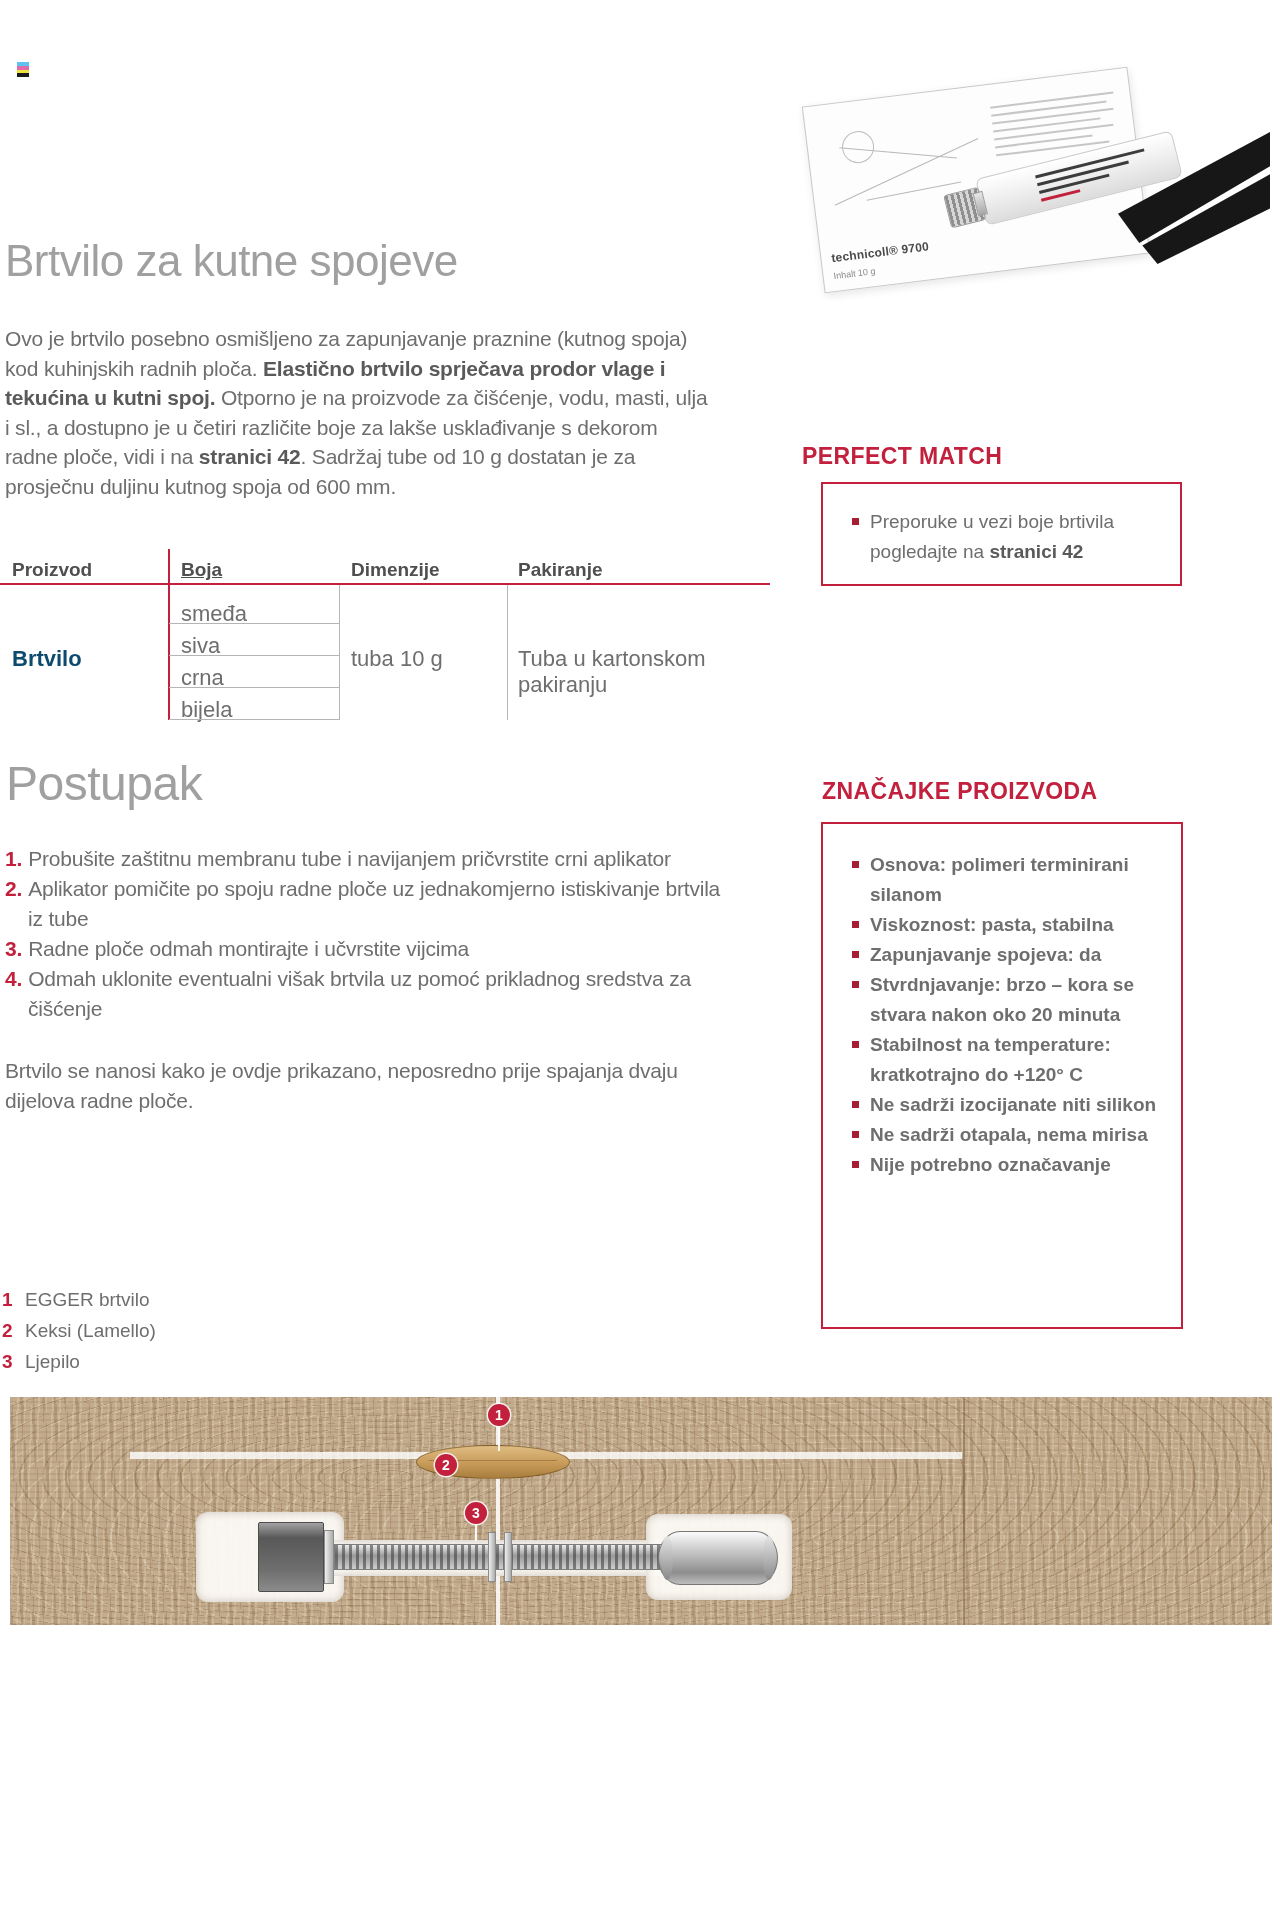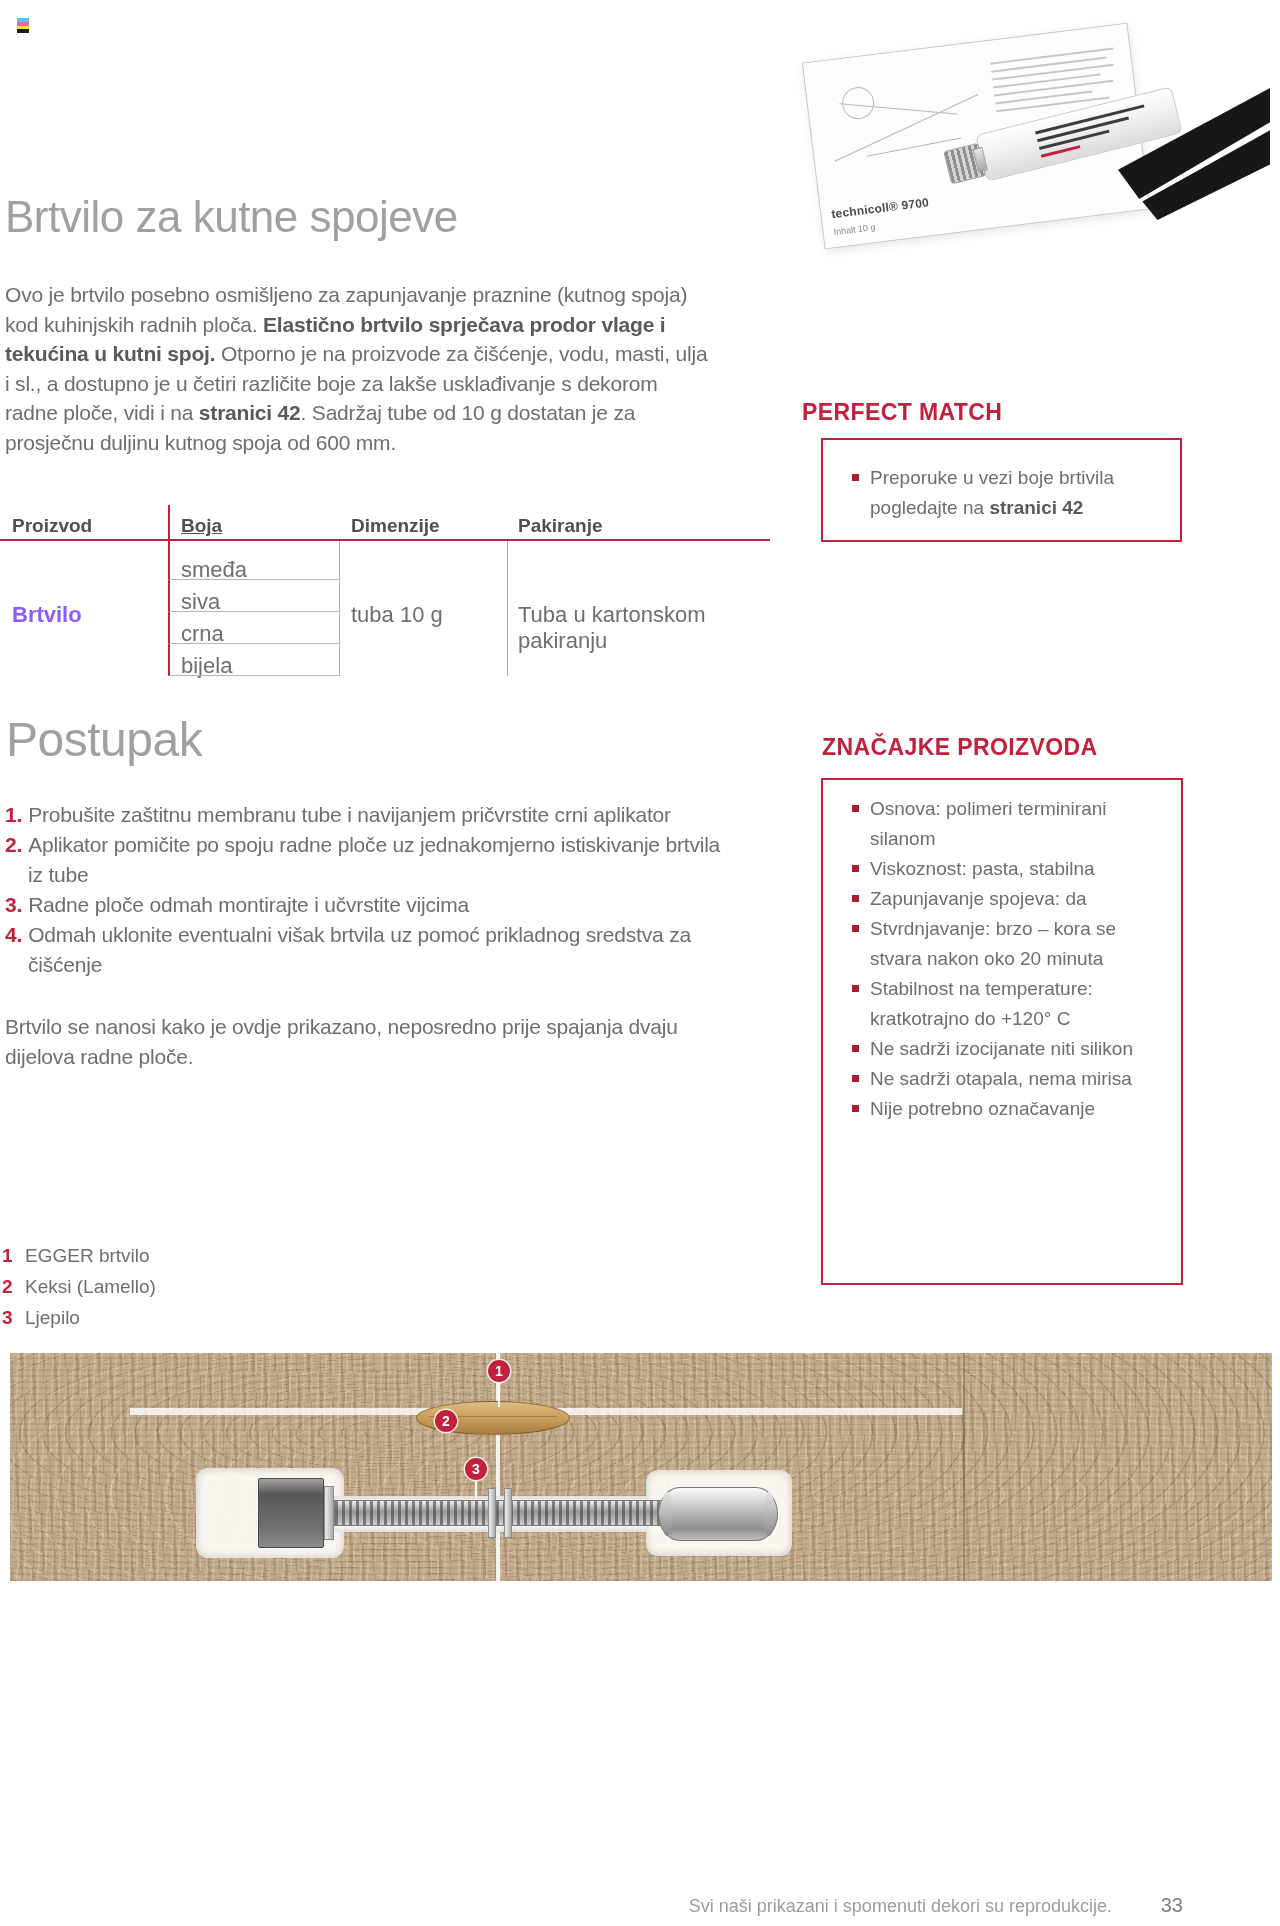--- a/index.html
+++ b/index.html
@@ -1,17 +1,17 @@
 <!DOCTYPE html>
 <html><head>
 <meta charset="utf-8">
 <style>
   html,body{margin:0;padding:0;background:#ffffff;}
   body{width:1280px;height:1926px;position:relative;font-family:"Liberation Sans",sans-serif;overflow:hidden;}
-  .abs{position:absolute;}
+  .abs{position:absolute;margin-top:44px;}
 
   
   .regmark{left:17px;top:18px;width:12px;height:15px;display:flex;flex-direction:column;}
   .regmark div{flex:1;}
 
   
   .photo{left:800px;top:26px;width:472px;height:230px;}
   .pbox{position:absolute;left:12px;top:16px;width:326px;height:186px;background:#fdfdfd;border:1px solid #c7c7c7;transform:rotate(-7deg);box-shadow:1px 3px 8px rgba(0,0,0,.10);}
   .skline{position:absolute;background:#b8b8b8;height:1px;}
   .skcirc{position:absolute;border:1px solid #bcbcbc;border-radius:50%;}
@@ -33,29 +33,29 @@
   
   .intro{left:5px;top:280px;width:708px;font-size:21px;line-height:29.5px;color:#6e6e6e;letter-spacing:-.2px;}
   .intro b, .steps b, .pmtext b, .note b{font-weight:bold;color:#5a5a5a;}
 
   
   .tablewrap{left:0;top:505px;width:770px;height:172px;}
   .tl{position:absolute;background:#c2203c;}
   .gl{position:absolute;background:#b5b5b5;}
   .th{position:absolute;font-size:19px;font-weight:bold;color:#4f4f4f;top:10px;}
   .td{position:absolute;font-size:22px;color:#6e6e6e;}
-  .tdb{font-weight:bold;color:#8b5cf6;}
+  .tdb{font-weight:bold;color:#0c4a6e;}
 
   
   .pmtitle{left:802px;top:399px;}
   .pmbox{left:821px;top:438px;width:361px;height:104px;border:2px solid #c2203c;box-sizing:border-box;}
   .pmsq{position:absolute;left:29px;top:34px;width:7px;height:7px;background:#a51e33;}
   .pmtext{position:absolute;left:47px;top:23px;width:300px;font-size:19px;line-height:30px;color:#6e6e6e;}
   .fttitle{left:822px;top:734px;}
-  .ftbox{left:821px;top:778px;width:362px;height:507px;border:2px solid #c2203c;box-sizing:border-box;padding-top:14px;}
+  .ftbox{left:821px;top:778px;width:362px;height:507px;border:2px solid #c2203c;box-sizing:border-box;padding-top:26px;font-weight:bold;}
   .feat{position:relative;padding-left:47px;line-height:30px;font-size:19px;color:#6e6e6e;}
   .feat .sq{position:absolute;left:29px;top:11px;width:7px;height:7px;background:#a51e33;}
   .l2:empty{display:none;}
 
   
   .steps{left:5px;top:800px;width:800px;font-size:21px;line-height:30px;color:#6e6e6e;letter-spacing:-.2px;}
   .stepnum{color:#c2203c;font-weight:bold;padding-right:6px;}
   .stepl2{padding-left:23px;}
   .note{left:5px;top:1012px;width:680px;font-size:21px;line-height:30px;color:#6e6e6e;letter-spacing:-.2px;}
 

